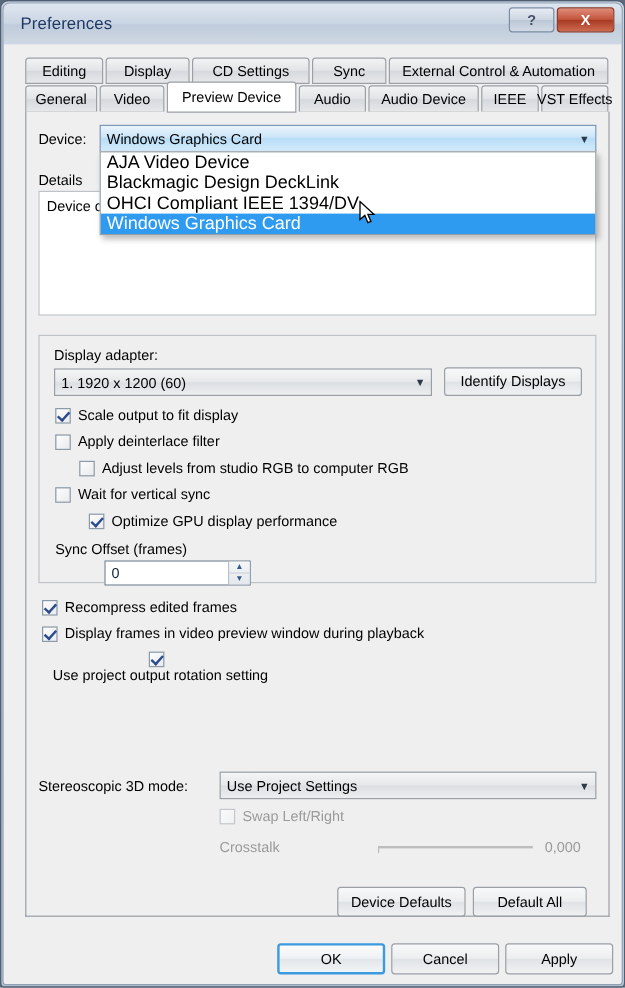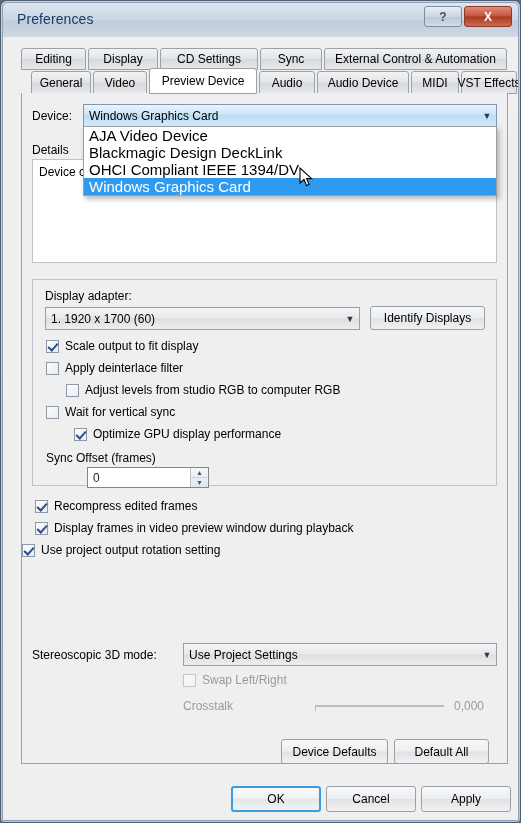--- a/index.html
+++ b/index.html
@@ -77,21 +77,21 @@
   .tab {
     position: absolute; top: 0; height: 22px;
     background: linear-gradient(180deg,#f2f3f4 0%,#e2e4e7 48%,#d6d9dd 52%,#e6e8ea 100%);
     border: 1px solid #9aa0a6;
     border-radius: 3px 3px 0 0;
     display: flex; align-items: center; justify-content: center;
     font-size: 12px; color: #000;
     cursor: pointer;
     white-space: nowrap;
   }
-  .tabrow2 .tab { height: 23px; margin-left: 10px; }
+  .tabrow2 .tab { height: 23px; }
   .tab.active {
     background: #fff;
     border-bottom: 1px solid #fff;
     height: 26px; top: -3px;
     z-index: 5;
     border-color: #9aa0a6;
   }
   .tabbody {
     position: absolute; left: 0; top: 45px;
     width: 487px; height: 671px;
@@ -253,21 +253,21 @@
       <div class="tab" style="left:239px;width:62px;">Sync</div>
       <div class="tab" style="left:303px;width:183px;">External Control &amp; Automation</div>
     </div>
 
     <div class="tabrow2" style="margin-top:1px;">
       <div class="tab" style="left:0px;width:60px;">General</div>
       <div class="tab" style="left:62px;width:54px;">Video</div>
       <div class="tab active" style="left:118px;width:108px;">Preview Device</div>
       <div class="tab" style="left:228px;width:56px;">Audio</div>
       <div class="tab" style="left:286px;width:92px;">Audio Device</div>
-      <div class="tab" style="left:380px;width:48px;">MIDI</div>
+      <div class="tab" style="left:380px;width:48px;">IEEE</div>
       <div class="tab" style="left:430px;width:56px;">VST Effects</div>
     </div>
 
     <div class="tabbody">
 
       <div class="lbl" style="left:10px;top:16px;">Device:</div>
       <div class="combo" style="left:61px;top:11px;width:414px;">
         <div class="combo-text">Windows Graphics Card</div>
         <div class="combo-arrow">▼</div>
       </div>
@@ -286,21 +286,21 @@
 
       <div class="cursor" style="left:277px;top:74px;">
         <svg width="16" height="22" viewBox="0 0 16 22">
           <path d="M1,1 L1,16 L5,12.5 L7.6,18.6 L10.1,17.5 L7.6,11.6 L12.6,11.6 Z" fill="#ffffff" stroke="#000000" stroke-width="1.1"></path>
         </svg>
       </div>
 
       <div class="group" style="left:10px;top:186px;width:465px;height:207px;">
         <div class="lbl" style="left:12px;top:9px;">Display adapter:</div>
         <div class="combo grey" style="left:12px;top:27px;width:315px;">
-          <div class="combo-text">1. 1920 x 1700 (60)</div>
+          <div class="combo-text">1. 1920 x 1200 (60)</div>
           <div class="combo-arrow">▼</div>
         </div>
         <div class="btn" style="left:337px;top:26px;width:115px;height:24px;">Identify Displays</div>
 
         <div class="cb checked" style="left:13px;top:59px;">
           <span class="cbbox"></span>
           <span>Scale output to fit display</span>
         </div>
         <div class="cb" style="left:13px;top:81px;">
           <span class="cbbox"></span>
@@ -330,21 +330,21 @@
       </div>
 
       <div class="cb checked" style="left:13px;top:406px;">
         <span class="cbbox"></span>
         <span>Recompress edited frames</span>
       </div>
       <div class="cb checked" style="left:13px;top:428px;">
         <span class="cbbox"></span>
         <span>Display frames in video preview window during playback</span>
       </div>
-      <div class="cb checked" style="left:0;top:450px;">
+      <div class="cb checked" style="left:22px;top:450px;flex-direction:column;">
         <span class="cbbox"></span>
         <span>Use project output rotation setting</span>
       </div>
 
       <div class="lbl" style="left:10px;top:555px;">Stereoscopic 3D mode:</div>
       <div class="combo grey" style="left:161px;top:550px;width:314px;gap:24px;">
         <div class="combo-text">Use Project Settings</div>
         <div class="combo-arrow">▼</div>
       </div>
 

